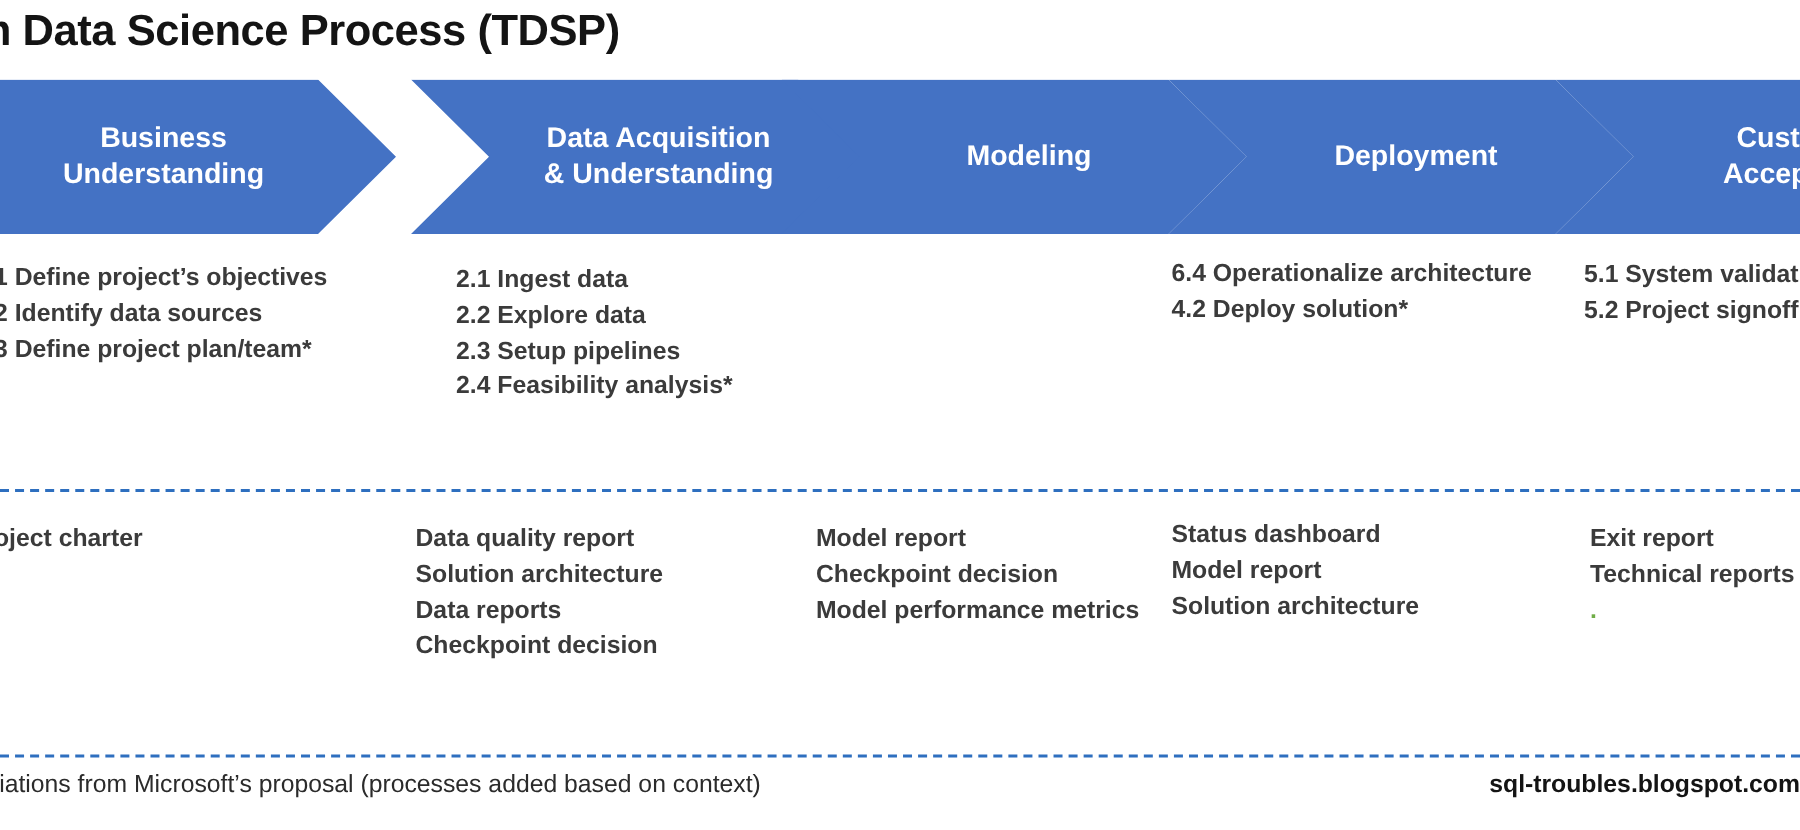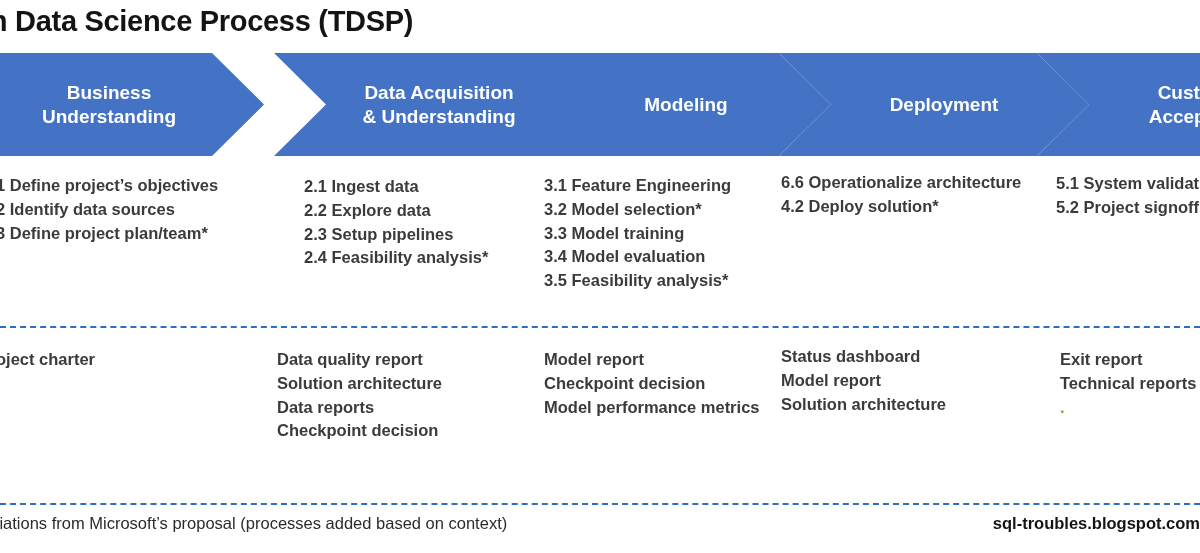--- a/index.html
+++ b/index.html
@@ -163,30 +163,23 @@
     <div class="task-line">3 Define project plan/team*</div>
   </div>
 
   <div class="col" style="left:277px; top:175px; width:265px;margin-left:27px;">
     <div class="task-line">2.1 Ingest data</div>
     <div class="task-line">2.2 Explore data</div>
     <div class="task-line">2.3 Setup pipelines</div>
     <div class="task-line">2.4 Feasibility analysis*</div>
   </div>
 
-  <div class="col" style="left:544px; top:174px; width:235px;">
-    <div class="task-line">3.1 Feature Engineering</div>
-    <div class="task-line">3.2 Model selection*</div>
-    <div class="task-line">3.3 Model training</div>
-    <div class="task-line">3.4 Model evaluation</div>
-    <div class="task-line">3.5 Feasibility analysis*</div>
-  </div>
 
   <div class="col" style="left:781px; top:171px; width:275px;">
-    <div class="task-line">6.6 Operationalize architecture</div>
+    <div class="task-line">6.4 Operationalize architecture</div>
     <div class="task-line">4.2 Deploy solution*</div>
   </div>
 
   <div class="col" style="left:1056px; top:172px; width:144px; overflow:hidden;">
     <div class="task-line">5.1 System validation</div>
     <div class="task-line">5.2 Project signoff</div>
   </div>
 
   <div class="divider" id="divider-top"></div>
 

